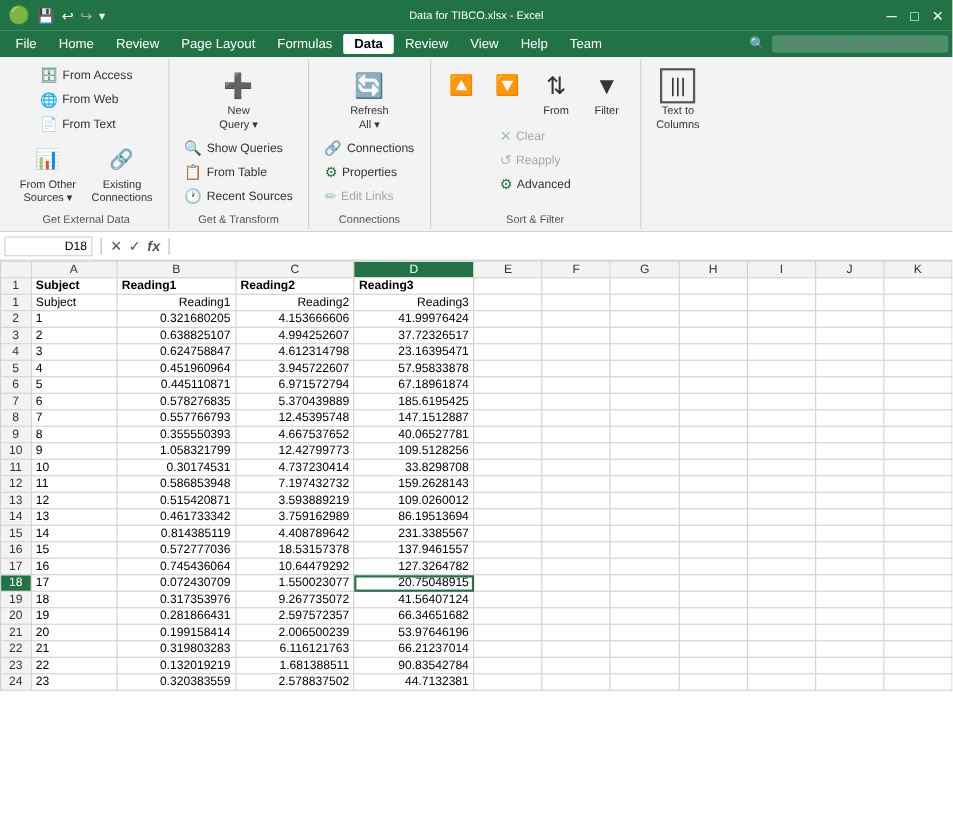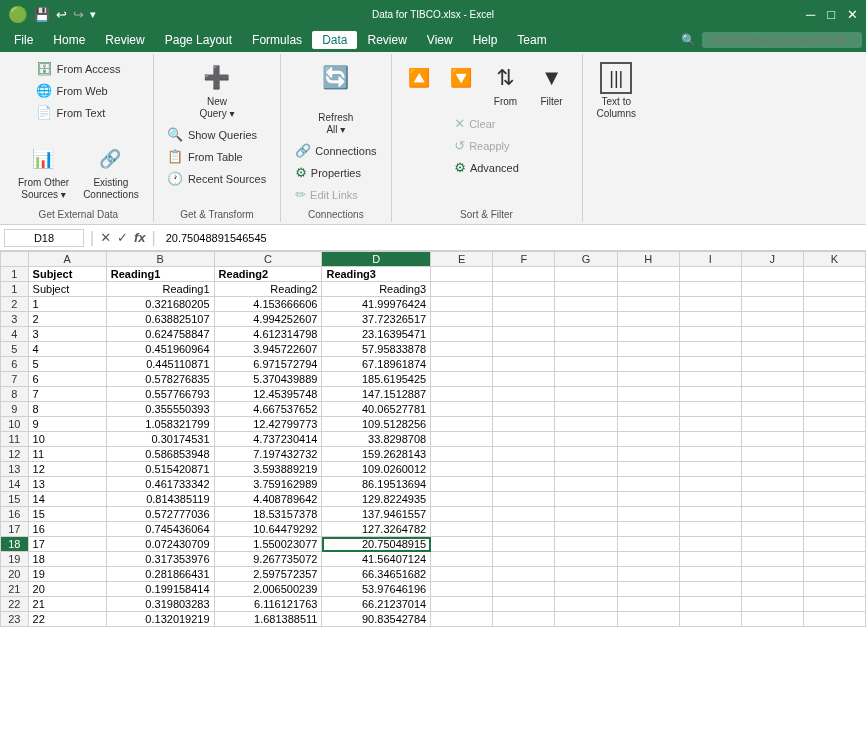--- a/index.html
+++ b/index.html
@@ -28,21 +28,21 @@
       display: flex;
       align-items: center;
       padding: 0 4px;
       font-size: 12px;
     }
     .menu-item {
       padding: 2px 10px;
       cursor: pointer;
       border-radius: 2px;
     }
-    .menu-item.active { background: #fff; color: #0f766e; font-weight: 400; }
+    .menu-item.active { background: #fff; color: #000000; font-weight: 700; }
 
     
     .ribbon {
       background: #f3f3f3;
       border-bottom: 1px solid #d0d0d0;
       display: flex;
       flex-direction: column;
     }
     .ribbon-content {
       display: flex;
@@ -118,21 +118,21 @@
       background: #fff;
       height: 26px;
       padding: 0 4px;
       gap: 4px;
     }
     .cell-ref {
       width: 80px;
       border: 1px solid #d0d0d0;
       padding: 2px 4px;
       font-size: 11px;
-      text-align: center;
+      text-align: right;
     }
     .formula-divider { color: #ccc; font-size: 16px; margin: 0 2px; }
     .formula-icons { display: flex; gap: 6px; color: #555; font-size: 13px; }
     .formula-input {
       flex: 1;
       border: none;
       outline: none;
       font-size: 11px;
       padding: 0 4px;
     }
@@ -276,21 +276,21 @@
           <span>Recent Sources</span>
         </div>
       </div>
       <div class="ribbon-group-label">Get &amp; Transform</div>
     </div>
 
     <div class="ribbon-group">
       <div style="display:flex; gap:2px;">
         <div class="ribbon-btn">
           <div class="btn-icon" style="font-size:22px; color:#217346;">🔄</div>
-          <span style="font-size:10px; line-height:1.2; text-align:center;margin-top:16px;">Refresh<br>All ▾</span>
+          <span style="font-size:10px; line-height:1.2; text-align:center;">Refresh<br>All ▾</span>
         </div>
       </div>
       <div class="ribbon-col" style="align-items:flex-start;">
         <div class="ribbon-btn-small">
           <span class="s-icon">🔗</span>
           <span>Connections</span>
         </div>
         <div class="ribbon-btn-small">
           <span class="s-icon">⚙</span>
           <span>Properties</span>
@@ -352,21 +352,20 @@
 
 <div class="formula-bar">
   <input class="cell-ref" value="D18" style="">
   <span class="formula-divider">|</span>
   <div class="formula-icons">
     <span>✕</span>
     <span>✓</span>
     <span style="font-style:italic; font-weight:bold;">fx</span>
   </div>
   <span class="formula-divider">|</span>
-  <input class="formula-input" value="20.75048891546545" style="">
 </div>
 
 <div class="spreadsheet-container" style="height: calc(756px - 28px - 24px - 94px - 26px - 22px - 26px);">
   <div class="sheet-area">
     <table>
       <thead>
         <tr>
           <th class="col-a"></th>
           <th class="col-b">A</th>
           <th class="col-c">B</th>
@@ -591,21 +590,21 @@
             <td></td>
             <td></td>
             <td></td>
             <td></td>
           </tr>
           <tr>
             <td class="row-header">15</td>
             <td class="text-col">14</td>
             <td>0.814385119</td>
             <td>4.408789642</td>
-            <td>129.8224935</td>
+            <td>231.3385567</td>
             <td></td>
             <td></td>
             <td></td>
             <td></td>
             <td></td>
             <td></td>
             <td></td>
           </tr>
           <tr>
             <td class="row-header">16</td>
@@ -712,16 +711,30 @@
             <td>1.681388511</td>
             <td>90.83542784</td>
             <td></td>
             <td></td>
             <td></td>
             <td></td>
             <td></td>
             <td></td>
             <td></td>
           </tr>
+          <tr>
+            <td class="row-header">24</td>
+            <td class="text-col">23</td>
+            <td>0.320383559</td>
+            <td>2.578837502</td>
+            <td>44.7132381</td>
+            <td></td>
+            <td></td>
+            <td></td>
+            <td></td>
+            <td></td>
+            <td></td>
+            <td></td>
+          </tr>
         </tbody>
     </table>
   </div>
 </div>
 
 </body></html>

